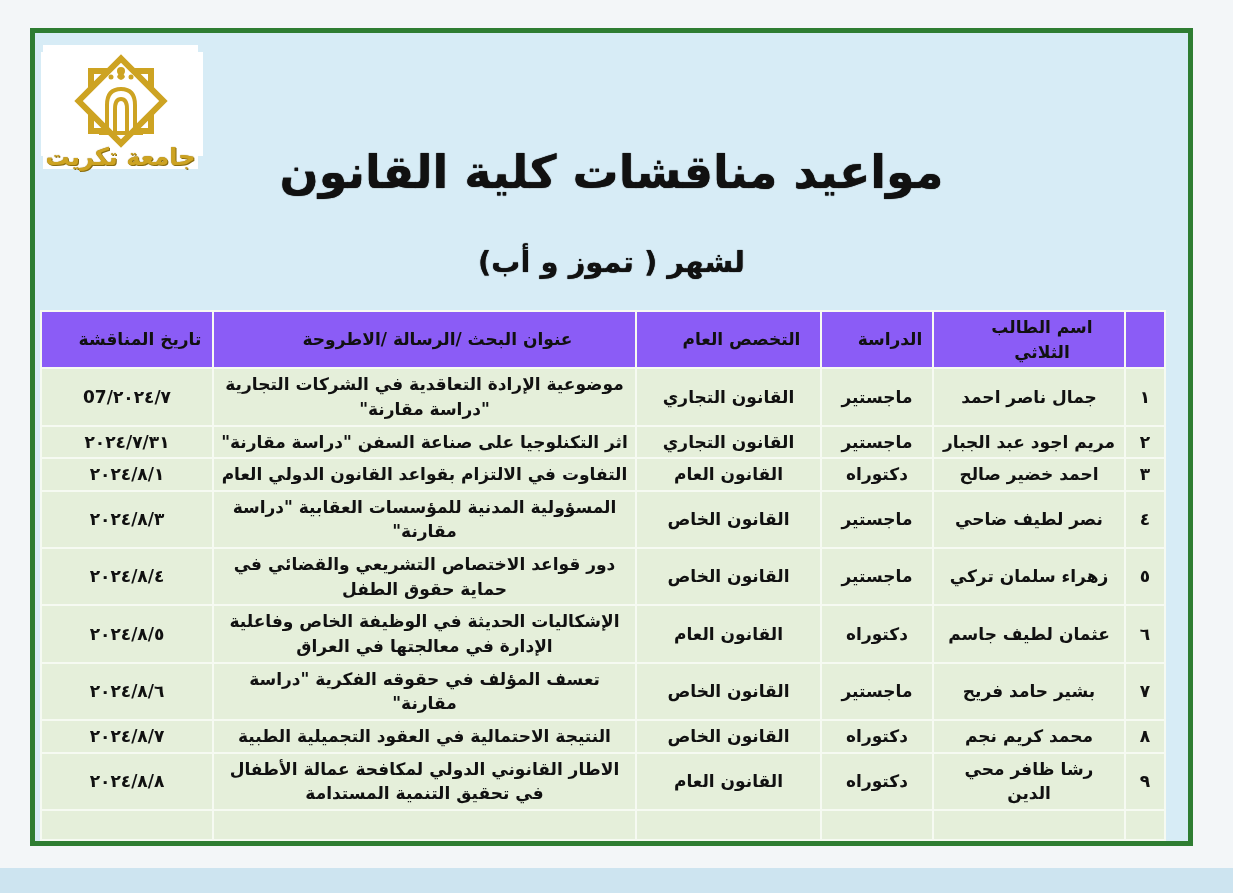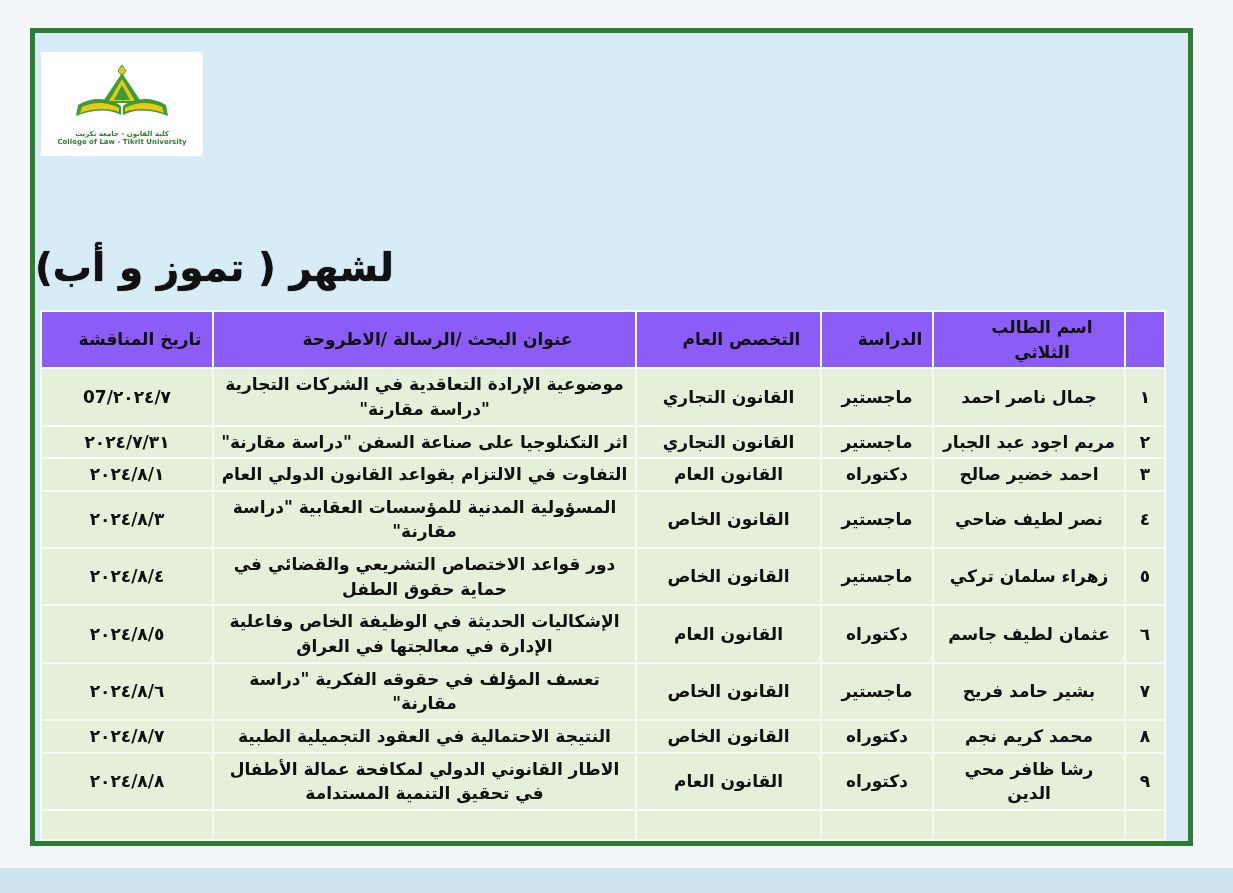--- a/index.html
+++ b/index.html
@@ -43,21 +43,21 @@
     white-space:nowrap;
   }
   
   .title1 {
     position:absolute; top:112px; left:0; right:0;
     text-align:center; font-size:46px; font-weight:bold; color:#111;
     text-shadow:0 0 1px #000;
   }
   .title2 {
     position:absolute; top:212px; left:0; right:0;
-    text-align:left; font-size:39px; font-weight:bold; color:#111;
+    text-align:center; font-size:29px; font-weight:bold; color:#111;
     text-shadow:0 0 1px #000;
   }
   
   table.schedule {
     position:absolute; top:277px; right:22px;
     width:1104px;
     border-collapse:collapse;
     table-layout:fixed;
   }
   table.schedule th, table.schedule td {
@@ -94,21 +94,47 @@
         <path d="M4,42 C20,32 38,36 47,43 L47,52 C34,45 16,47 2,53 Z" fill="#3f9c35"></path>
         <path d="M8,44 C22,37 36,40 45,45 L45,49 C33,44 18,46 6,50 Z" fill="#e8c916"></path>
         <path d="M92,42 C76,32 58,36 49,43 L49,52 C62,45 80,47 94,53 Z" fill="#3f9c35"></path>
         <path d="M88,44 C74,37 60,40 51,45 L51,49 C63,44 78,46 90,50 Z" fill="#e8c916"></path>
       </svg>
     </span>
     <span class="caption-ar">كلية القانون - جامعة تكريت</span>
     <span class="caption-en">College of Law - Tikrit University</span>
   </div>
 
-
+  <div class="logo-right">
+    <span>
+      <svg width="104" height="104" viewBox="0 0 104 104">
+
+        <g stroke="#cda322" stroke-width="6" fill="#ffffff">
+          <rect x="22" y="22" width="60" height="60"></rect>
+          <rect x="22" y="22" width="60" height="60" transform="rotate(45 52 52)"></rect>
+        </g>
+
+        <g stroke="#cda322" stroke-width="4" fill="none">
+          <path d="M38,84 L38,56 Q38,40 52,40 Q66,40 66,56 L66,84"></path>
+          <path d="M46,84 L46,60 Q46,50 52,50 Q58,50 58,60 L58,84"></path>
+          <line x1="30" y1="84" x2="74" y2="84"></line>
+        </g>
+
+        <g fill="#cda322">
+          <circle cx="52" cy="22" r="4"></circle>
+          <circle cx="42" cy="28" r="2.5"></circle>
+          <circle cx="62" cy="28" r="2.5"></circle>
+          <path d="M48,28 Q52,18 56,28 Q52,34 48,28"></path>
+        </g>
+      </svg>
+    </span>
+    <span class="gold-text">جامعة تكريت</span>
+  </div>
+
+  <div class="title1">مواعيد مناقشات كلية القانون</div>
   <div class="title2">لشهر ( تموز و أب)</div>
 
   <table class="schedule">
     <thead>
       <tr>
         <th class="col-index"></th>
         <th class="col-name">اسم الطالب الثلاثي</th>
         <th class="col-study">الدراسة</th>
         <th class="col-spec">التخصص العام</th>
         <th class="col-title">عنوان البحث /الرسالة /الاطروحة</th>

